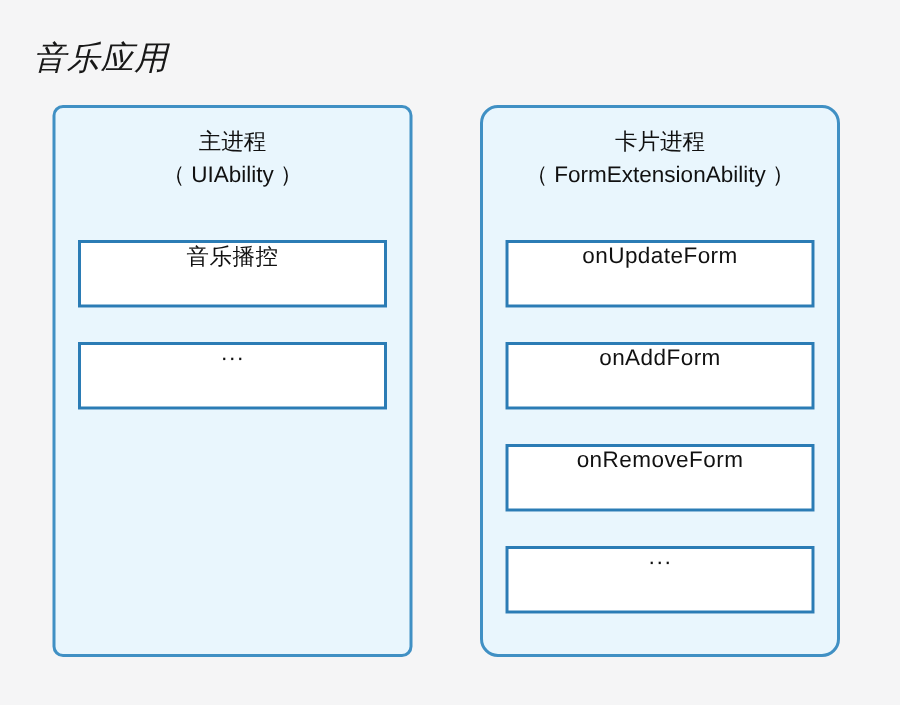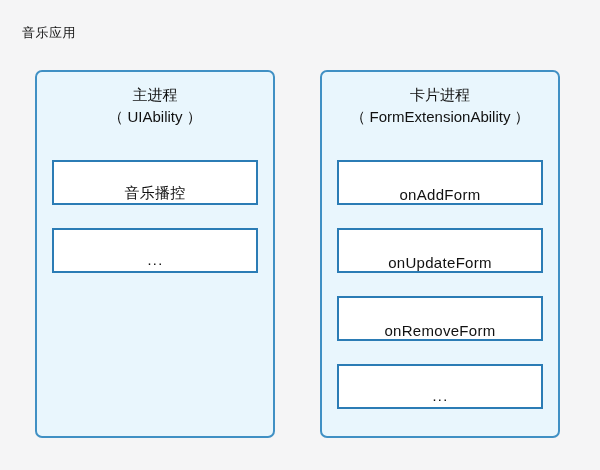--- a/index.html
+++ b/index.html
@@ -12,40 +12,41 @@
     background: #f5f5f6;
     font-family: "Liberation Sans", "DejaVu Sans", sans-serif;
     color: #1a1a1a;
     position: relative;
     overflow: hidden;
   }
   .page-title {
     position: absolute;
     left: 22px;
     top: 24px;
-    font-size: 13px;
+    font-size: 22px;
     font-weight: 500;
     color: #181818;
     letter-spacing: 0.5px;
+    font-style: italic;
   }
   .panel {
     position: absolute;
     top: 70px;
     width: 240px;
     height: 368px;
     box-sizing: border-box;
     background: #e9f6fd;
     border: 2px solid #4090c4;
     border-radius: 7px;
     display: flex;
     flex-direction: column;
     align-items: center;
   }
   .panel-left  { left: 35px;  }
-  .panel-right { left: 320px; }
+  .panel-right { left: 320px; border-radius: 12px; }
   .panel-header {
     margin-top: 12px;
     height: 46px;
     text-align: center;
     font-size: 15px;
     line-height: 22px;
     color: #111;
     white-space: nowrap;
   }
   .panel-items {
@@ -55,21 +56,21 @@
     gap: 23px;
     align-items: center;
   }
   .item-box {
     width: 206px;
     height: 45px;
     box-sizing: border-box;
     background: #ffffff;
     border: 2px solid #2b7cb5;
     display: flex;
-    align-items: flex-end;
+    align-items: flex-start;
     justify-content: center;
     font-size: 15px;
     color: #111;
     letter-spacing: 0.3px;
   }
 </style>
 </head>
 <body>
 
 <div class="page-title">音乐应用</div>
@@ -89,24 +90,24 @@
   </div>
 </div>
 
 <div class="panel panel-right">
   <div class="panel-header">
     <div>卡片进程</div>
     <div>（ FormExtensionAbility ）</div>
   </div>
   <div class="panel-items">
     <div class="item-box">
-      <span>onAddForm</span>
+      <span>onUpdateForm</span>
     </div>
     <div class="item-box">
-      <span>onUpdateForm</span>
+      <span>onAddForm</span>
     </div>
     <div class="item-box">
       <span>onRemoveForm</span>
     </div>
     <div class="item-box">
       <span>···</span>
     </div>
   </div>
 </div>
 

